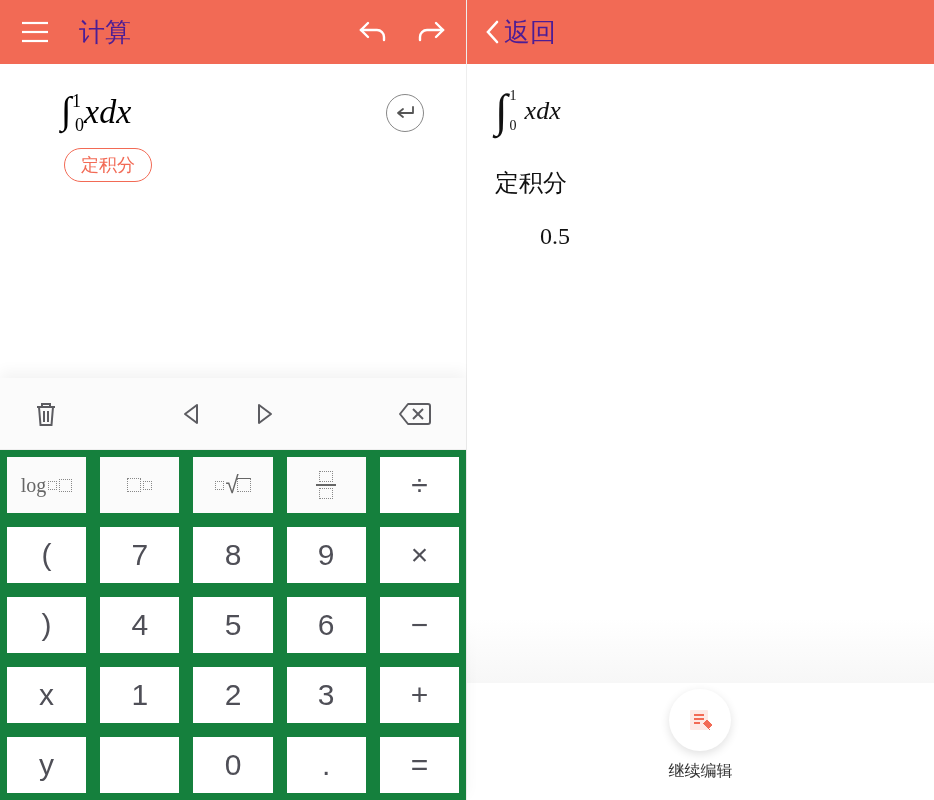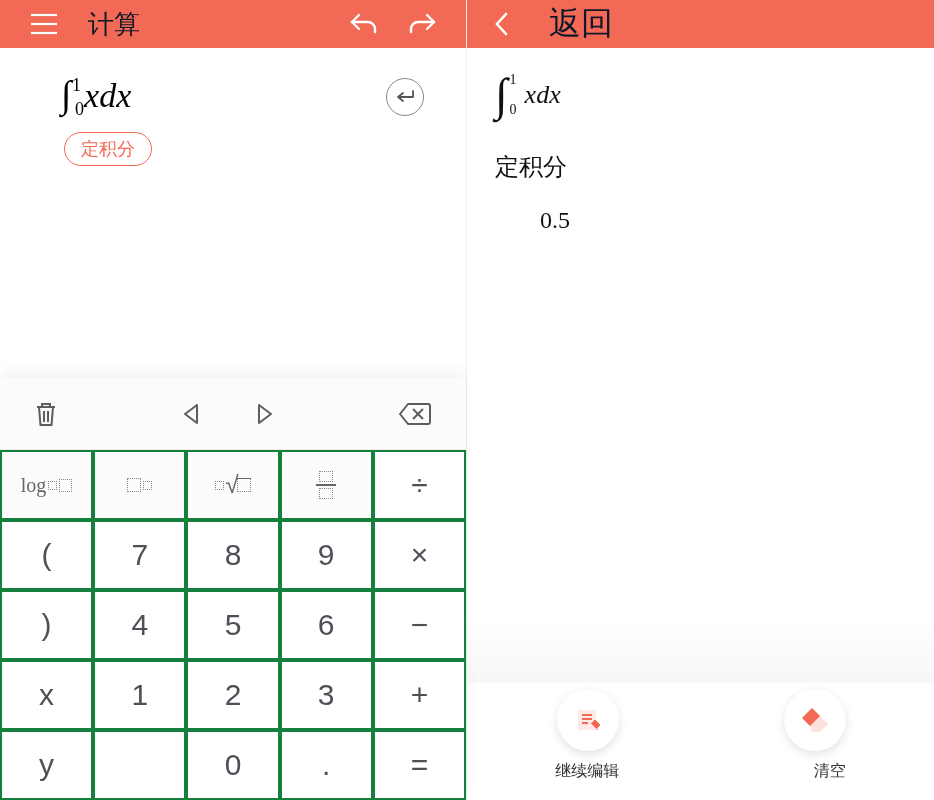--- a/index.html
+++ b/index.html
@@ -3,58 +3,58 @@
 <meta charset="utf-8">
 <style>
   * { box-sizing: border-box; margin: 0; padding: 0; }
   html, body { width: 934px; height: 800px; font-family: -apple-system, "Helvetica Neue", Arial, sans-serif; overflow: hidden; background:#fff;}
   .app { display: flex; width: 934px; height: 800px; }
   .pane { display: flex; flex-direction: column; }
   .left { width: 467px; border-right: 1px solid #eee; }
   .right { width: 467px; }
 
   
-  .header { height: 48px; background: #f26a55; display: flex; align-items: center; color: #0f172a; padding: 0 26px; gap: 22px; }
+  .header { height: 64px; background: #f26a55; display: flex; align-items: center; color: #4c1d95; padding: 0 17px; gap: 22px; }
   .header .title { font-size: 26px; font-weight: 400; }
   .header .icon-btn { width: 36px; height: 36px; display:flex;align-items:center;justify-content:center; cursor:pointer;}
   .header-left .menu { margin-right: 4px;}
   .header .back-group { display:flex; align-items:center; gap:4px; cursor:pointer;}
-  .header .back-label { font-size: 32px; margin-left: 36px; }
+  .header .back-label { font-size: 26px; }
 
   
   .input-area { padding: 24px 36px 10px 40px; display:flex; align-items:flex-start; justify-content:space-between;text-align:center;}
   .formula { font-family: "Times New Roman", serif; font-size: 34px; font-style: italic; }
   .formula .int { font-size: 38px; font-style: italic; margin-right:1px;}
   .formula sup { font-size: 18px; vertical-align: 16px; font-style:normal;}
   .formula sub { font-size: 18px; vertical-align: -8px; font-style:normal; margin-left:-6px;}
   .tag { display:inline-block; margin: 12px 0 0 24px; padding: 4px 16px; border:1.5px solid #f26a55; color:#f26a55; border-radius: 18px; font-size: 18px; cursor:pointer;}
   .enter-circ { width:38px; height:38px; border:1.5px solid #888; border-radius:50%; display:flex;align-items:center;justify-content:center; color:#555; cursor:pointer; margin-top:6px; margin-right:6px;}
 
   
   .kbd-wrap { margin-top:auto; background:#fbfbfb; box-shadow: 0 -6px 14px rgba(0,0,0,.05); }
   .kbd-top { height: 72px; display:flex; align-items:center; justify-content:space-between; padding: 0 34px; border-bottom:1px solid #eee;}
   .kbd-top .grp { display:flex; gap:56px;}
   .kbd-top .ctl { color:#5c5c61; cursor:pointer; font-size:24px; display:flex;align-items:center;justify-content:center;}
   .grid { display:grid; grid-template-columns: repeat(5, 1fr); }
-  .key { height: 70px; border:2px solid #15803d; display:flex; align-items:center; justify-content:center; font-size: 30px; color:#4f4f57; background:#fff; cursor:pointer; position:relative;}
+  .key { height: 70px; border:7px solid #15803d; display:flex; align-items:center; justify-content:center; font-size: 30px; color:#4f4f57; background:#fff; cursor:pointer; position:relative;}
   .key.func { background:#fbfbfb; color:#666; font-size:20px;}
   .key .dotbox { border:1.5px dotted #888; display:inline-block;}
 
   
   .result-area { padding: 20px 20px 0 28px; font-family:"Times New Roman", serif; color:#111;}
   .result-formula { font-size: 30px; display:flex; align-items:center; gap:2px;}
   .result-formula .big-int { font-size:46px; font-style:normal;}
   .result-formula .bounds { display:inline-flex; flex-direction:column; font-size:14px; line-height:14px; margin-right:6px;}
   .result-formula .body { font-style:italic; font-size:26px;}
   .result-label { margin-top: 30px; font-size: 24px; font-family: -apple-system, Arial, sans-serif;}
   .result-value { margin-top: 24px; font-size: 24px; margin-left: 45px;}
 
   
   .actions-row { margin-top:auto; display:flex; justify-content:space-around; padding: 6px 6px 18px; }
-  .action { display:flex; flex-direction:column; align-items:flex-end; gap:10px; cursor:pointer;}
+  .action { display:flex; flex-direction:column; align-items:flex-start; gap:10px; cursor:pointer;}
   .circ { width:62px;height:62px;border-radius:50%; background:#fff; box-shadow:0 3px 10px rgba(0,0,0,.12); display:flex;align-items:center;justify-content:center; color:#f26a55;}
   .action-label { font-size:16px; color:#333;}
   .right .spacer { flex:1; background: linear-gradient(to bottom, #fff 0%, #fff 85%, rgba(0,0,0,0.03) 100%);}
 
   svg { display:block; }
 </style>
 </head>
 <body>
 
 <div class="app">
@@ -221,24 +221,15 @@
               <g stroke="#f26a55" stroke-width="2">
                 <line x1="8" y1="9" x2="18" y2="9"></line>
                 <line x1="8" y1="13" x2="18" y2="13"></line>
                 <line x1="8" y1="17" x2="14" y2="17"></line>
               </g>
               <path d="M17 17 l7 7 M21 14 l5 5 -3 3 -5-5 z" fill="#f26a55" stroke="#f26a55" stroke-width="1"></path>
             </svg>
         </div>
         <div class="action-label">继续编辑</div>
       </div>
-      <div class="action">
-        <div class="circ">
-          <svg width="30" height="24" viewBox="0 0 30 24">
-              <path d="M10 18 L2 10 L12 0 L28 16 L20 24 H12 Z" fill="#f26a55" opacity=".2"></path>
-              <path d="M10 18 L2 10 L12 0 L20 8 Z" fill="#f26a55"></path>
-            </svg>
-        </div>
-        <div class="action-label">清空</div>
-      </div>
     </div>
   </div>
 </div>
 
 </body></html>

